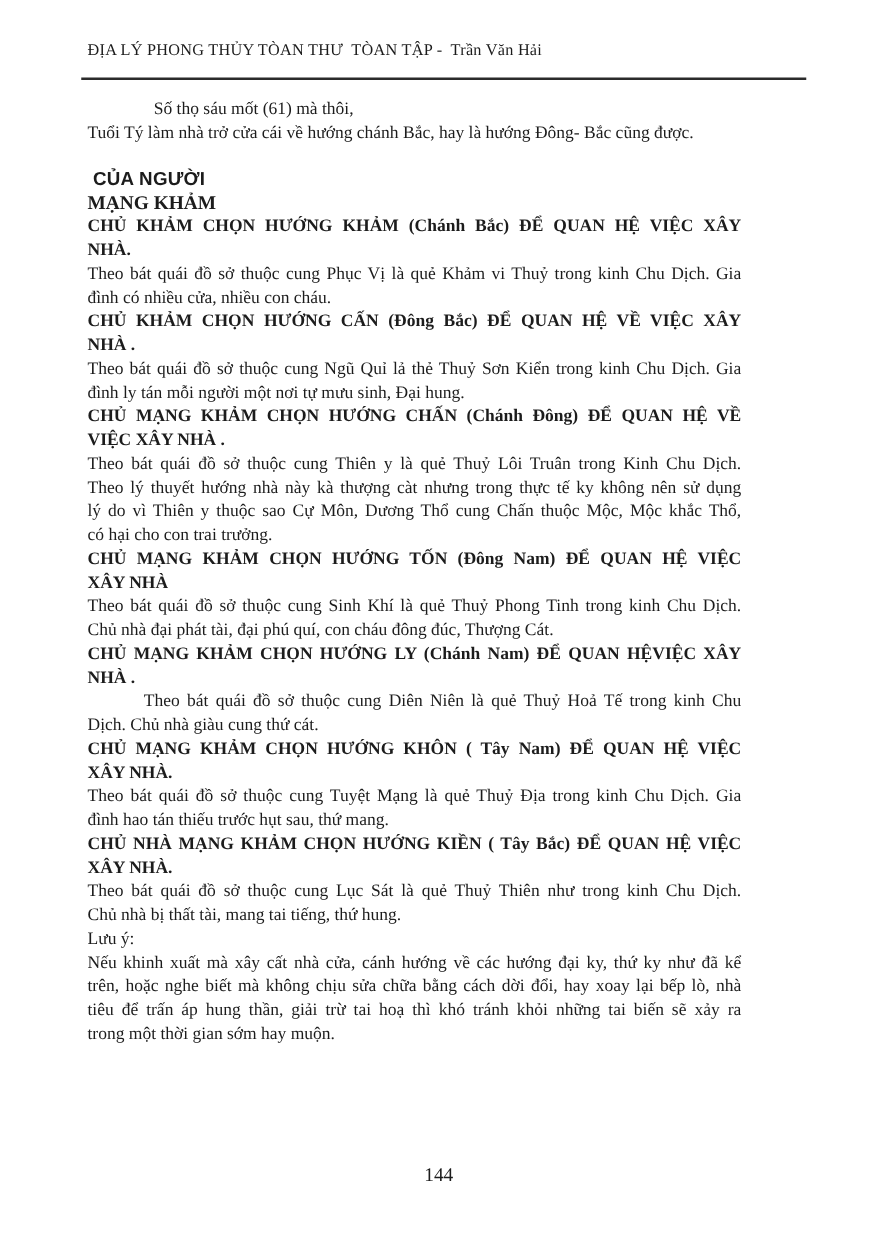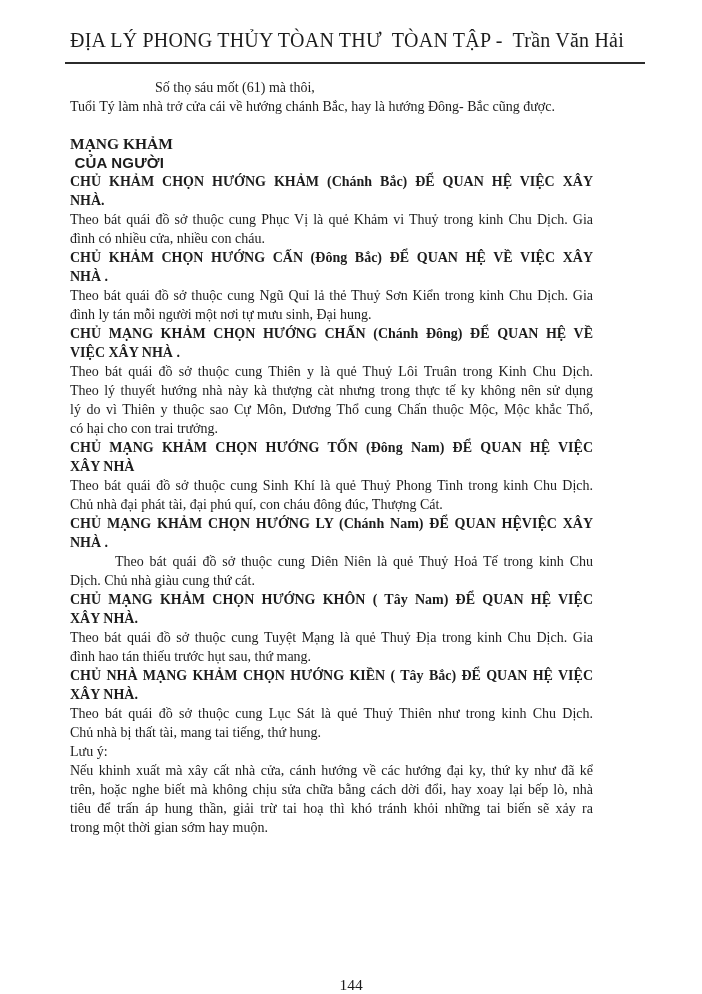--- a/index.html
+++ b/index.html
@@ -1,51 +1,51 @@
 <!DOCTYPE html>
 <html><head>
 <meta charset="utf-8">
 <style>
   html,body{margin:0;padding:0}
   body{
     width:702px;height:994px;background:#ffffff;position:relative;
     font-family:"Liberation Serif",serif;color:#1c1c1c;overflow:hidden;
   }
   .page{position:absolute;inset:0;padding:30px 0 0 70px}
-  .hdr{font-size:20px;line-height:20px;white-space:pre-wrap;letter-spacing:.2px}
+  .hdr{font-size:13px;line-height:20px;white-space:pre-wrap;letter-spacing:.2px}
   .rule{width:580px;border-top:2px solid #2b2b2b;margin:12px 0 0 -5px}
   .content{margin-top:14px;font-size:14px;line-height:19px;width:563px}
   .ln{min-height:19px}
-  .poem{margin-left:85px}
+  .poem{margin-left:53px}
   .col{width:523px}
   .j{white-space:nowrap;text-align:justify;text-align-last:justify}
   .b{font-weight:bold;font-size:14px}
   .ind{text-indent:45px}
   .sans{font-family:"Liberation Sans",sans-serif;font-weight:bold;font-size:15px;letter-spacing:.2px;white-space:pre-wrap}
   .mh3{font-weight:bold;font-size:15.5px}
   .vgap{height:18px}
-  .pagenum{position:absolute;top:976px;left:0;width:702px;text-align:center;font-size:15.5px}
+  .pagenum{position:absolute;top:932px;left:0;width:702px;text-align:center;font-size:15.5px}
 </style>
 </head>
 <body>
 
 <div class="page">
 
   <div class="hdr">ĐỊA LÝ PHONG THỦY TÒAN THƯ  TÒAN TẬP -  Trần Văn Hải</div>
   <div class="rule"></div>
 
   <div class="content">
 
     <div class="ln poem">Số thọ sáu mốt (61) mà thôi,</div>
     <div class="ln col">Tuổi Tý làm nhà trở cửa cái về hướng chánh Bắc, hay là hướng Đông- Bắc cũng được.</div>
 
     <div class="vgap"></div>
 
+    <div class="ln sans"> CỦA NGƯỜI</div>
     <div class="ln mh3">MẠNG KHẢM</div>
-    <div class="ln sans"> CỦA NGƯỜI</div>
 
     <div>
       <div class="ln col b j">CHỦ KHẢM CHỌN HƯỚNG KHẢM (Chánh Bắc) ĐỂ QUAN HỆ VIỆC XÂY</div>
       <div class="ln col b">NHÀ.</div>
       <div class="ln col j">Theo bát quái đồ sở thuộc cung Phục Vị là quẻ Khảm vi Thuỷ trong kinh Chu Dịch. Gia</div>
       <div class="ln col">đình có nhiều cửa, nhiều con cháu.</div>
     </div>
 
     <div>
       <div class="ln col b j">CHỦ KHẢM CHỌN HƯỚNG CẤN (Đông Bắc) ĐỂ QUAN HỆ VỀ VIỆC XÂY</div>

